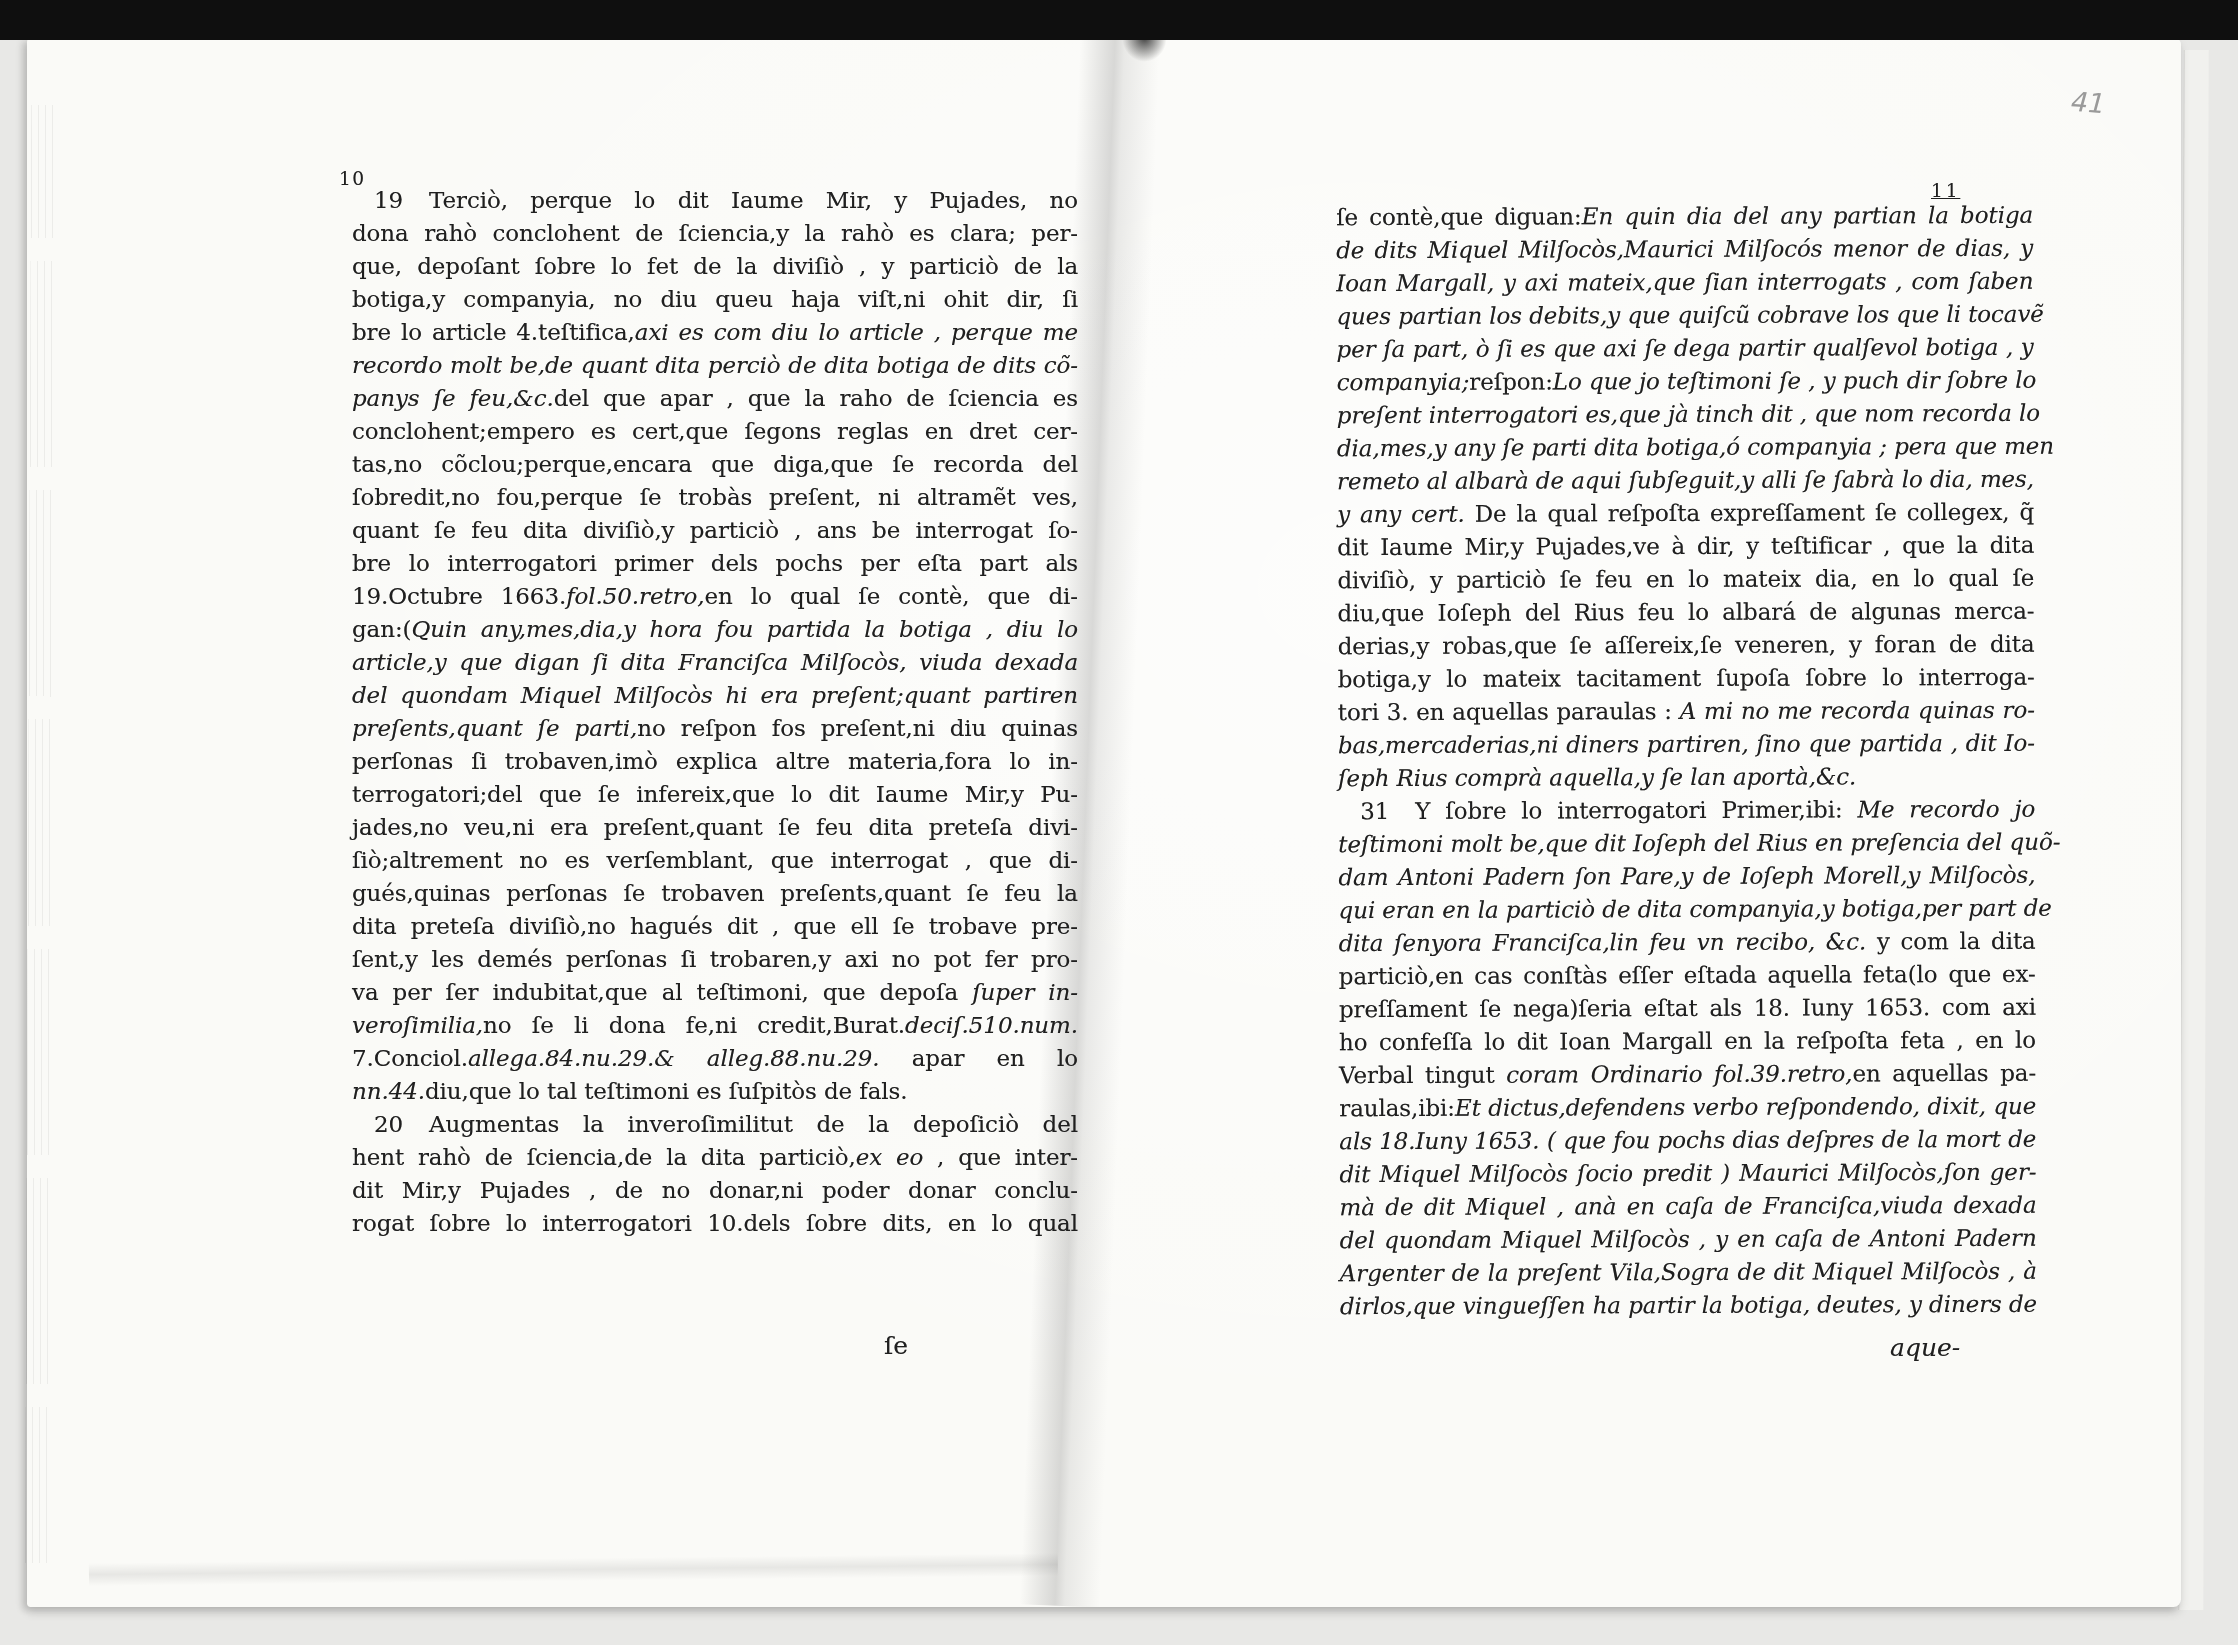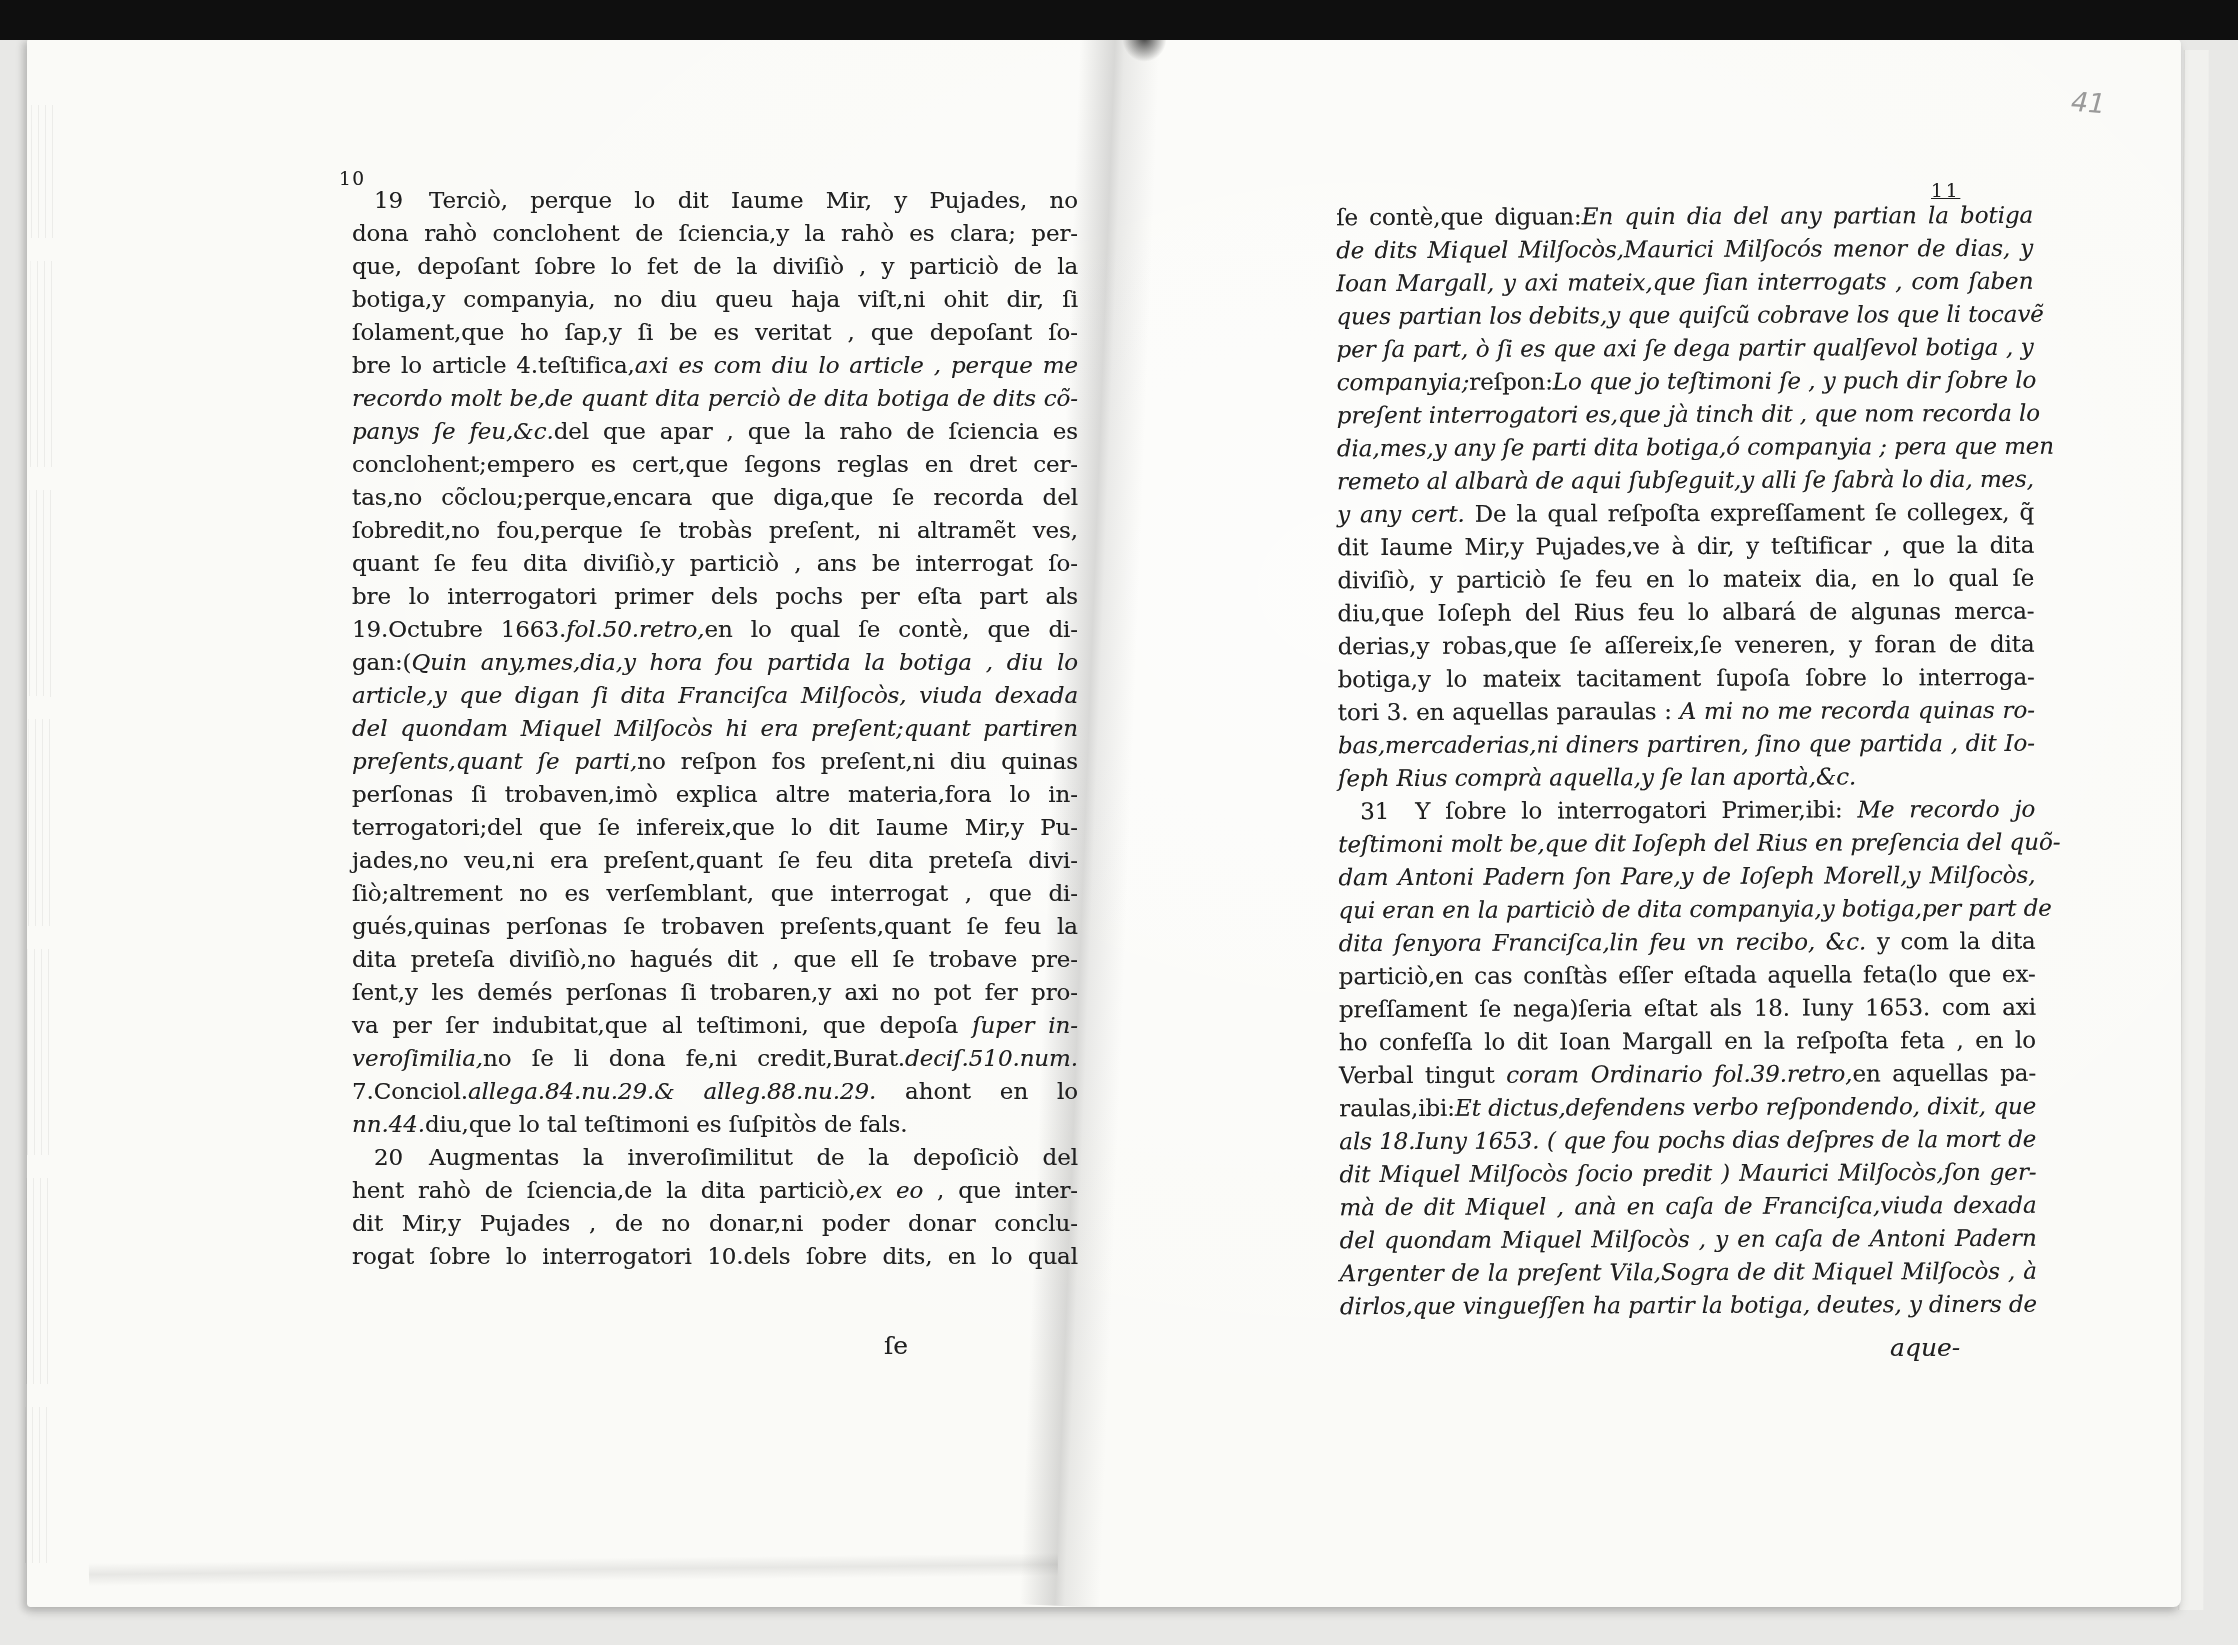--- a/index.html
+++ b/index.html
@@ -81,21 +81,20 @@
 <div class="top-band"></div>
 
 <span class="page-number page-number-left">10</span>
 <span class="page-number page-number-right">11</span>
 
 <div class="textblock textblock-left">
     <div class="line"><span class="pnum">19</span><span class="rm">Terciò, perque lo dit Iaume Mir, y Pujades, no</span></div>
     <div class="line"><span class="rm">dona rahò conclohent de ſciencia,y la rahò es clara; per-</span></div>
     <div class="line"><span class="rm">que, depoſant ſobre lo fet de la diviſiò , y particiò de la</span></div>
     <div class="line"><span class="rm">botiga,y companyia, no diu queu haja viſt,ni ohit dir, ſi</span></div>
-    <div class="line"><span class="rm">ſolament,que ho ſap,y ſi be es veritat , que depoſant ſo-</span></div>
     <div class="line"><span class="rm">bre lo article 4.teſtifica,</span><span class="it">axi es com diu lo article , perque me</span></div>
     <div class="line"><span class="it">recordo molt be,de quant dita perciò de dita botiga de dits cõ-</span></div>
     <div class="line"><span class="it">panys ſe feu,&amp;c.</span><span class="rm">del que apar , que la raho de ſciencia es</span></div>
     <div class="line"><span class="rm">conclohent;empero es cert,que ſegons reglas en dret cer-</span></div>
     <div class="line"><span class="rm">tas,no cõclou;perque,encara que diga,que ſe recorda del</span></div>
     <div class="line"><span class="rm">ſobredit,no fou,perque ſe trobàs preſent, ni altramẽt ves,</span></div>
     <div class="line"><span class="rm">quant ſe feu dita diviſiò,y particiò , ans be interrogat ſo-</span></div>
     <div class="line"><span class="rm">bre lo interrogatori primer dels pochs per eſta part als</span></div>
     <div class="line"><span class="rm">19.Octubre 1663.</span><span class="it">fol.50.retro,</span><span class="rm">en lo qual ſe contè, que di-</span></div>
     <div class="line"><span class="rm">gan:(</span><span class="it">Quin any,mes,dia,y hora fou partida la botiga , diu lo</span></div>
@@ -104,21 +103,21 @@
     <div class="line"><span class="it">preſents,quant ſe parti,</span><span class="rm">no reſpon fos preſent,ni diu quinas</span></div>
     <div class="line"><span class="rm">perſonas ſi trobaven,imò explica altre materia,fora lo in-</span></div>
     <div class="line"><span class="rm">terrogatori;del que ſe infereix,que lo dit Iaume Mir,y Pu-</span></div>
     <div class="line"><span class="rm">jades,no veu,ni era preſent,quant ſe feu dita preteſa divi-</span></div>
     <div class="line"><span class="rm">ſiò;altrement no es verſemblant, que interrogat , que di-</span></div>
     <div class="line"><span class="rm">gués,quinas perſonas ſe trobaven preſents,quant ſe feu la</span></div>
     <div class="line"><span class="rm">dita preteſa diviſiò,no hagués dit , que ell ſe trobave pre-</span></div>
     <div class="line"><span class="rm">ſent,y les demés perſonas ſi trobaren,y axi no pot fer pro-</span></div>
     <div class="line"><span class="rm">va per ſer indubitat,que al teſtimoni, que depoſa </span><span class="it">ſuper in-</span></div>
     <div class="line"><span class="it">veroſimilia,</span><span class="rm">no ſe li dona fe,ni credit,Burat.</span><span class="it">deciſ.510.num.</span></div>
-    <div class="line"><span class="rm">7.Conciol.</span><span class="it">allega.84.nu.29.&amp; alleg.88.nu.29.</span><span class="rm"> ahont en lo</span></div>
+    <div class="line"><span class="rm">7.Conciol.</span><span class="it">allega.84.nu.29.&amp; alleg.88.nu.29.</span><span class="rm"> apar en lo</span></div>
     <div class="line pend"><span class="it">nn.44.</span><span class="rm">diu,que lo tal teſtimoni es ſuſpitòs de fals.</span></div>
     <div class="line"><span class="pnum">20</span><span class="rm">Augmentas la inveroſimilitut de la depoſiciò del</span></div>
     <div class="line"><span class="rm">hent rahò de ſciencia,de la dita particiò,</span><span class="it">ex eo</span><span class="rm"> , que inter-</span></div>
     <div class="line"><span class="rm">dit Mir,y Pujades , de no donar,ni poder donar conclu-</span></div>
     <div class="line"><span class="rm">rogat ſobre lo interrogatori 10.dels ſobre dits, en lo qual</span></div>
   </div>
 <div class="textblock textblock-right">
     <div class="line"><span class="rm">ſe contè,que diguan:</span><span class="it">En quin dia del any partian la botiga</span></div>
     <div class="line"><span class="it">de dits Miquel Milſocòs,Maurici Milſocós menor de dias, y</span></div>
     <div class="line"><span class="it">Ioan Margall, y axi mateix,que ſian interrogats , com ſaben</span></div>

